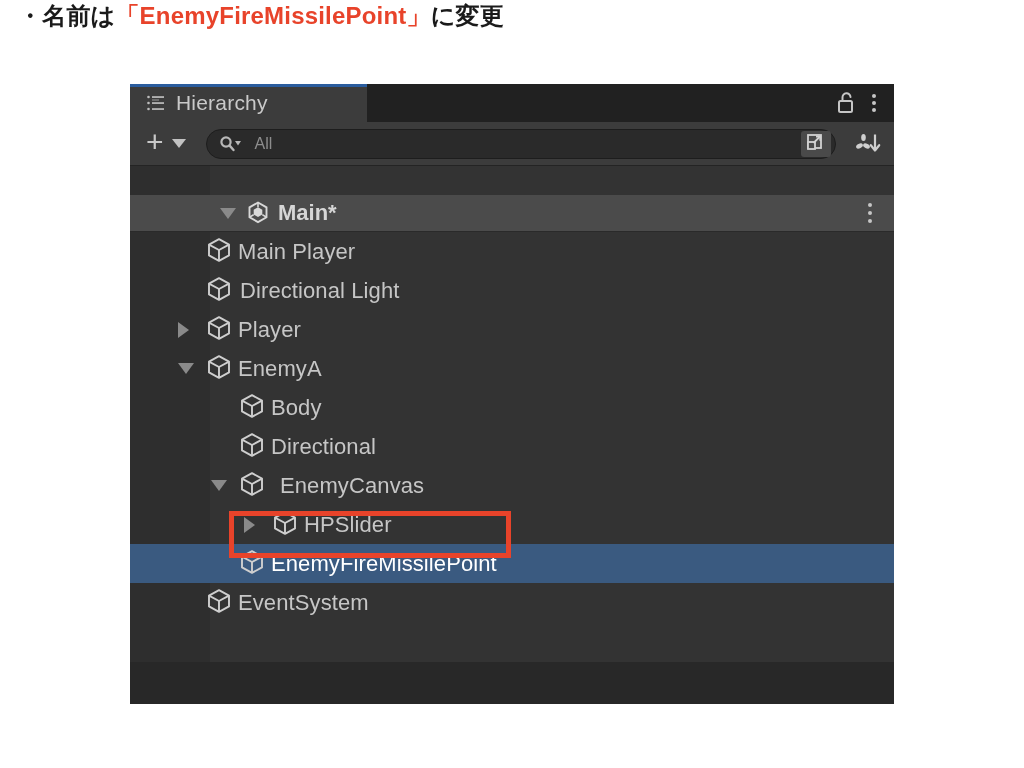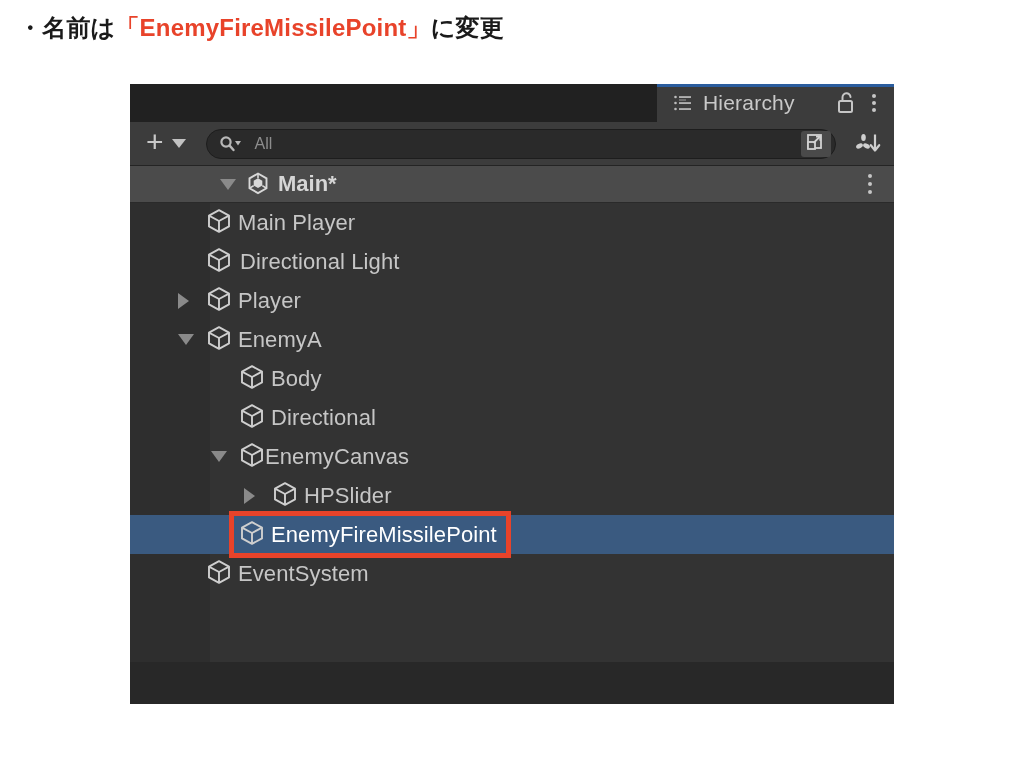--- a/index.html
+++ b/index.html
@@ -12,21 +12,21 @@
     background: #ffffff;
     font-family: "Liberation Sans", sans-serif;
     overflow: hidden;
     position: relative;
   }
 
   
   #caption {
     position: absolute;
     left: 18px;
-    top: 12px;
+    top: 0;
     font-size: 24px;
     font-weight: bold;
     color: #1a1a1a;
     white-space: nowrap;
     letter-spacing: 0.2px;
   }
   #caption .hl {
     color: #e8432a;
   }
 
@@ -41,21 +41,20 @@
     box-sizing: border-box;
   }
 
   
   .tabstrip {
     position: relative;
     height: 38px;
     background: #212121;
     display: flex;
     align-items: flex-end;
-    flex-direction: column;
   }
   .tab {
     position: relative;
     width: 237px;
     height: 38px;
     background: #3c3c3c;
     display: flex;
     align-items: center;
     padding-left: 16px;
     box-sizing: border-box;
@@ -191,20 +190,21 @@
 
   
   .scene-row {
     position: relative;
     height: 36px;
     background: #4b4b4b;
     display: flex;
     align-items: center;
     border-bottom: 1px solid #2a2a2a;
     z-index: 2;
+    margin-top: 29px;
   }
   .scene-row .foldout {
     position: absolute;
     left: 90px;
   }
   .scene-icon {
     position: absolute;
     left: 116px;
     display: block;
   }
@@ -428,21 +428,21 @@
             </svg></span>
           <span class="obj-label" style="left: 141px;">Directional</span>
         </div>
         <div class="row">
           <span class="foldout fold-open" style="left: 81px;"></span>
           <span class="obj-icon" style="left: 109px;"><svg width="26" height="26" viewBox="0 0 26 26">
               <path d="M13 2.2 L23 7.6 L23 18.4 L13 23.8 L3 18.4 L3 7.6 Z" fill="none" stroke="#cfcfcf" stroke-width="1.9" stroke-linejoin="round"></path>
               <path d="M3 7.6 L13 13 L23 7.6" fill="none" stroke="#cfcfcf" stroke-width="1.9" stroke-linejoin="round"></path>
               <path d="M13 13 L13 23.8" fill="none" stroke="#cfcfcf" stroke-width="1.9"></path>
             </svg></span>
-          <span class="obj-label" style="left: 135px;">EnemyCanvas</span>
+          <span class="obj-label" style="left: 150px;">EnemyCanvas</span>
         </div>
         <div class="row">
           <span class="foldout fold-closed" style="left: 114px;"></span>
           <span class="obj-icon" style="left: 142px;"><svg width="26" height="26" viewBox="0 0 26 26">
               <path d="M13 2.2 L23 7.6 L23 18.4 L13 23.8 L3 18.4 L3 7.6 Z" fill="none" stroke="#cfcfcf" stroke-width="1.9" stroke-linejoin="round"></path>
               <path d="M3 7.6 L13 13 L23 7.6" fill="none" stroke="#cfcfcf" stroke-width="1.9" stroke-linejoin="round"></path>
               <path d="M13 13 L13 23.8" fill="none" stroke="#cfcfcf" stroke-width="1.9"></path>
             </svg></span>
           <span class="obj-label" style="left: 174px;">HPSlider</span>
         </div>

